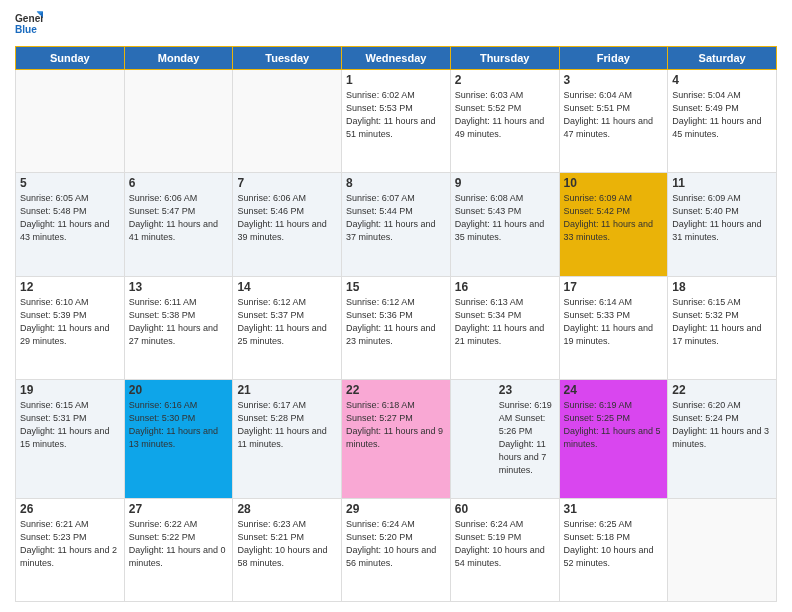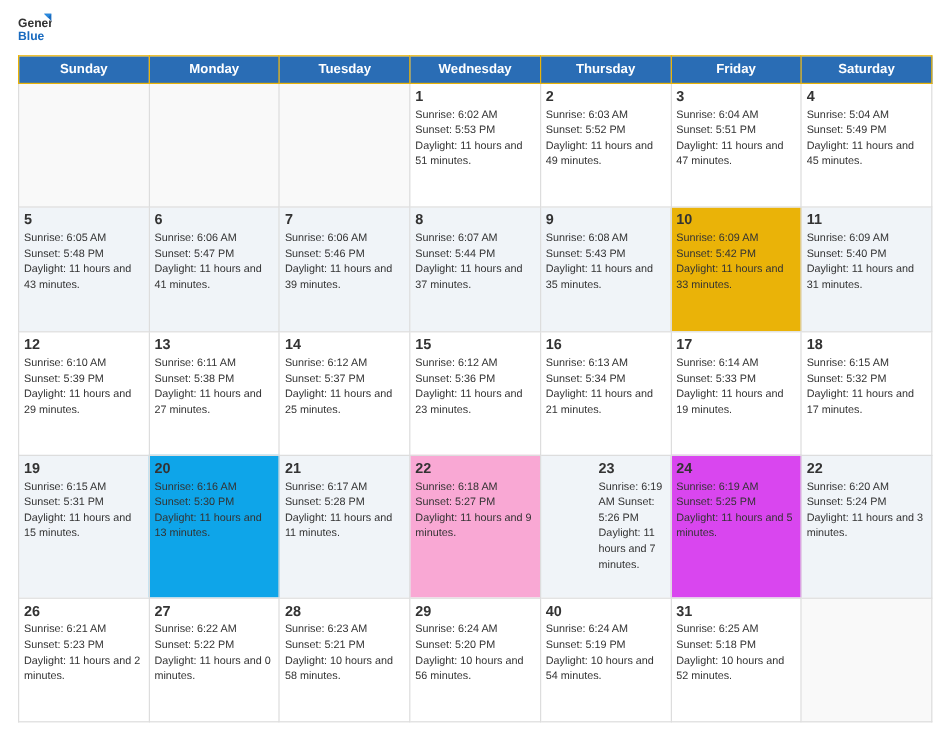--- a/index.html
+++ b/index.html
@@ -329,21 +329,21 @@
 and 58 minutes.</div>
           </td>
           <td>
             <span class="day-number">29</span>
             <div class="day-info">Sunrise: 6:24 AM
 Sunset: 5:20 PM
 Daylight: 10 hours
 and 56 minutes.</div>
           </td>
           <td>
-            <span class="day-number">40</span>
+            <span class="day-number">60</span>
             <div class="day-info">Sunrise: 6:24 AM
 Sunset: 5:19 PM
 Daylight: 10 hours
 and 54 minutes.</div>
           </td>
           <td>
             <span class="day-number">31</span>
             <div class="day-info">Sunrise: 6:25 AM
 Sunset: 5:18 PM
 Daylight: 10 hours

